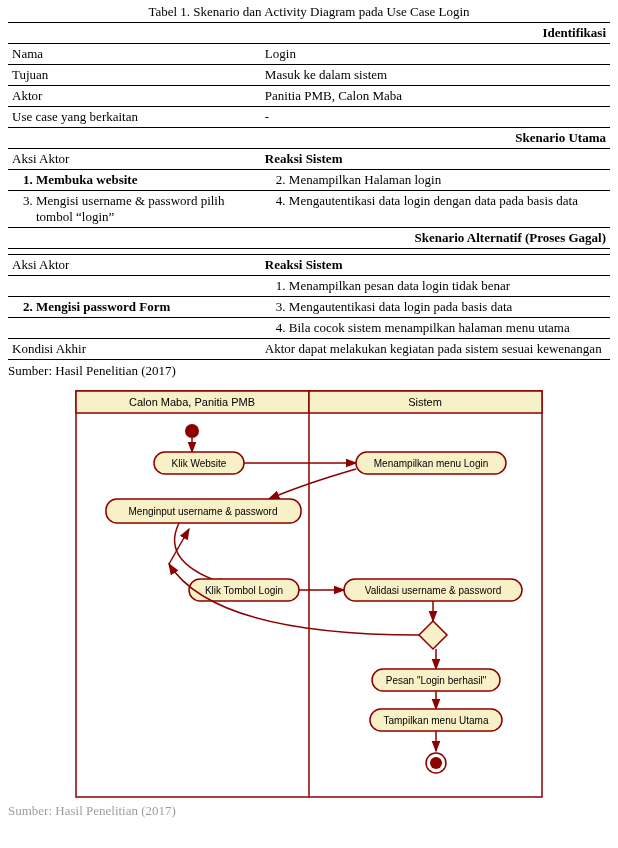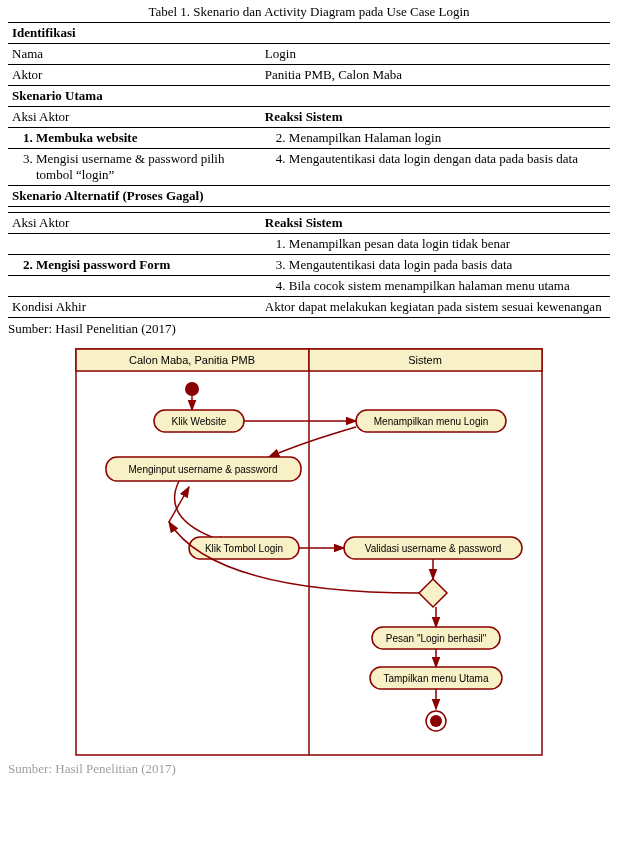--- a/index.html
+++ b/index.html
@@ -25,21 +25,21 @@
       border-top: 1px solid #000;
       border-bottom: 1px solid #000;
       border-left: none;
       border-right: none;
       padding: 2px 4px;
       vertical-align: top;
       text-align: left;
       font-size: 13px;
     }
     table.scenario .section-head {
-      text-align: left;
+      text-align: right;
       font-weight: bold;
     }
     table.scenario .label { font-weight: normal; width: 42%; }
     ol.num { list-style: decimal; padding-left: 24px; }
     .src { font-size: 13px; margin-top: 3px; }
     .diagram-wrap {
       margin: 10px auto 0 auto;
       width: 470px;
     }
     svg { display: block; }
@@ -56,22 +56,30 @@
     </colgroup>
   <tbody>
     <tr>
         <td class="section-head" colspan="2">Identifikasi</td>
       </tr>
     <tr>
       <td class="label">Nama</td>
       <td>Login</td>
     </tr>
     <tr>
+      <td class="label">Tujuan</td>
+      <td>Masuk ke  dalam sistem</td>
+    </tr>
+    <tr>
       <td class="label">Aktor</td>
       <td>Panitia PMB, Calon Maba</td>
+    </tr>
+    <tr>
+      <td class="label">Use case yang berkaitan</td>
+      <td>-</td>
     </tr>
     <tr>
         <td class="section-head" colspan="2">Skenario Utama</td>
       </tr>
     <tr>
       <td class="label">Aksi Aktor</td>
       <td style="font-weight:bold">Reaksi Sistem</td>
     </tr>
     <tr>
       <td style="font-weight:bold">

